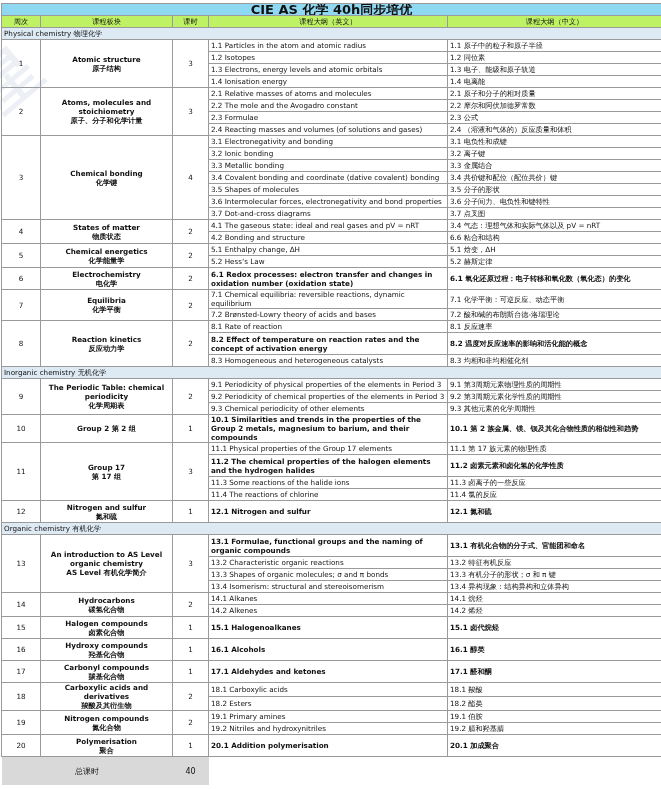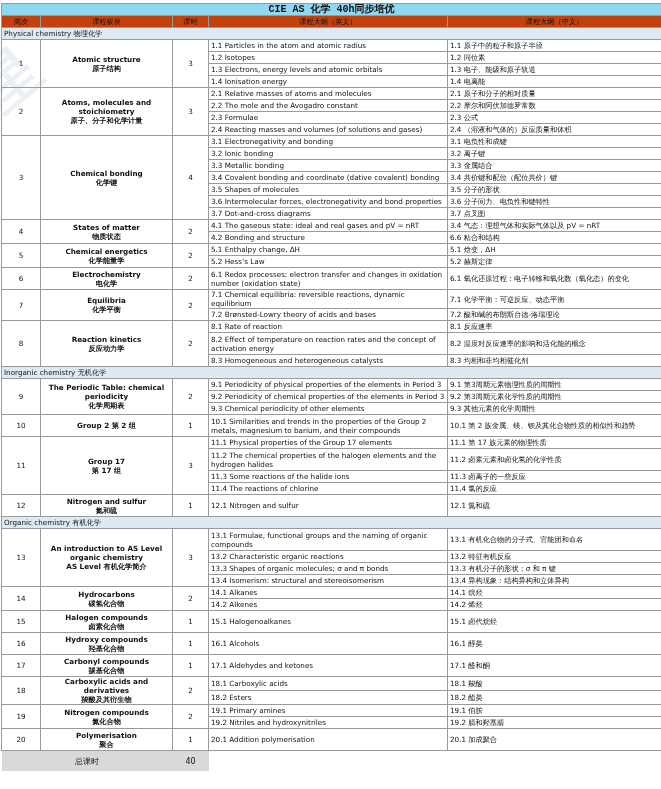--- a/index.html
+++ b/index.html
@@ -3,28 +3,28 @@
 <meta charset="utf-8">
 <style>
   html, body { margin: 0; padding: 0; background: #ffffff; }
   body { width: 661px; height: 789px; overflow: hidden; position: relative;
          font-family: "DejaVu Sans", sans-serif; color: #111; }
   .wm { position: absolute; font-family: "DejaVu Sans", sans-serif; font-weight: bold; color: rgba(150,170,200,0.18);
         transform: rotate(-40deg); pointer-events: none; z-index: 5; white-space: nowrap; }
   table { position: absolute; left: 1px; top: 3px; border-collapse: collapse; table-layout: fixed; width: 660px; }
   td, th { border: 1px solid #9a9a9a; font-size: 7.2px; line-height: 9px; padding: 0 2px; font-weight: normal;
            overflow: hidden; }
-  .title { background: #8fd8f2; text-align: center; font-weight: bold; height: 11px; font-size: 10px; font-family: Liberation Mono, monospace; }
-  .hdr th { background: #c2410c; height: 11px; }
+  .title { background: #8fd8f2; text-align: center; font-weight: bold; height: 11px; font-size: 13px; }
+  .hdr th { background: #bef264; height: 11px; }
   .section td { background: #dde9f3; text-align: left; height: 11px; }
   .c { text-align: center; vertical-align: middle; }
   .l { text-align: left; }
   td.sub { height: 11px; }
-  td.tall { height: 21px; }
-  .total td { background: #d9d9d9; border: none; height: 20px; font-size: 8px; }
+  td.tall { height: 21px; font-weight: bold; }
+  .total td { background: #d9d9d9; border: none; height: 28px; font-size: 8px; }
   .total td.blank { background: transparent; }
   .zh { display: block; font-weight: bold; }
 </style>
 </head>
 <body>
 
 <div class="wm" style="left:-20px;top:40px;font-size:60px;">星</div>
 
 <table>
   <colgroup>

